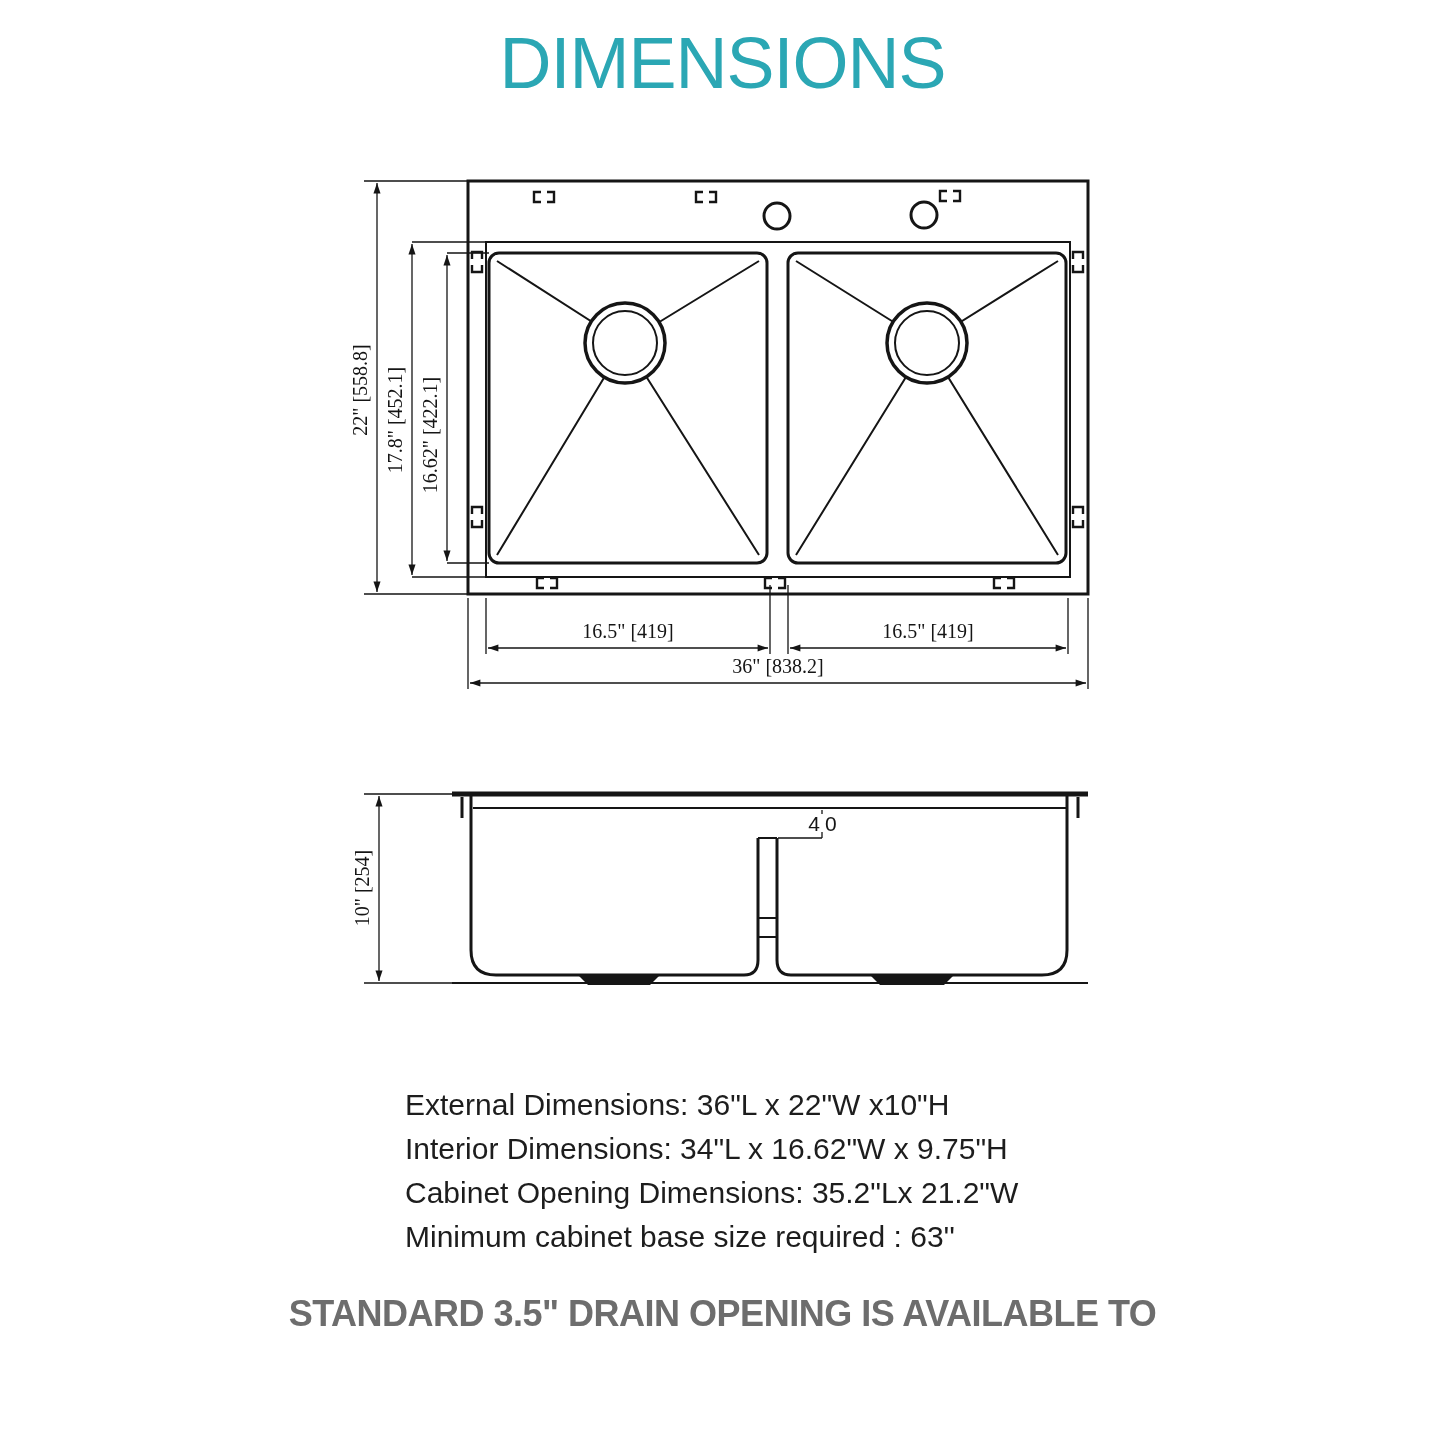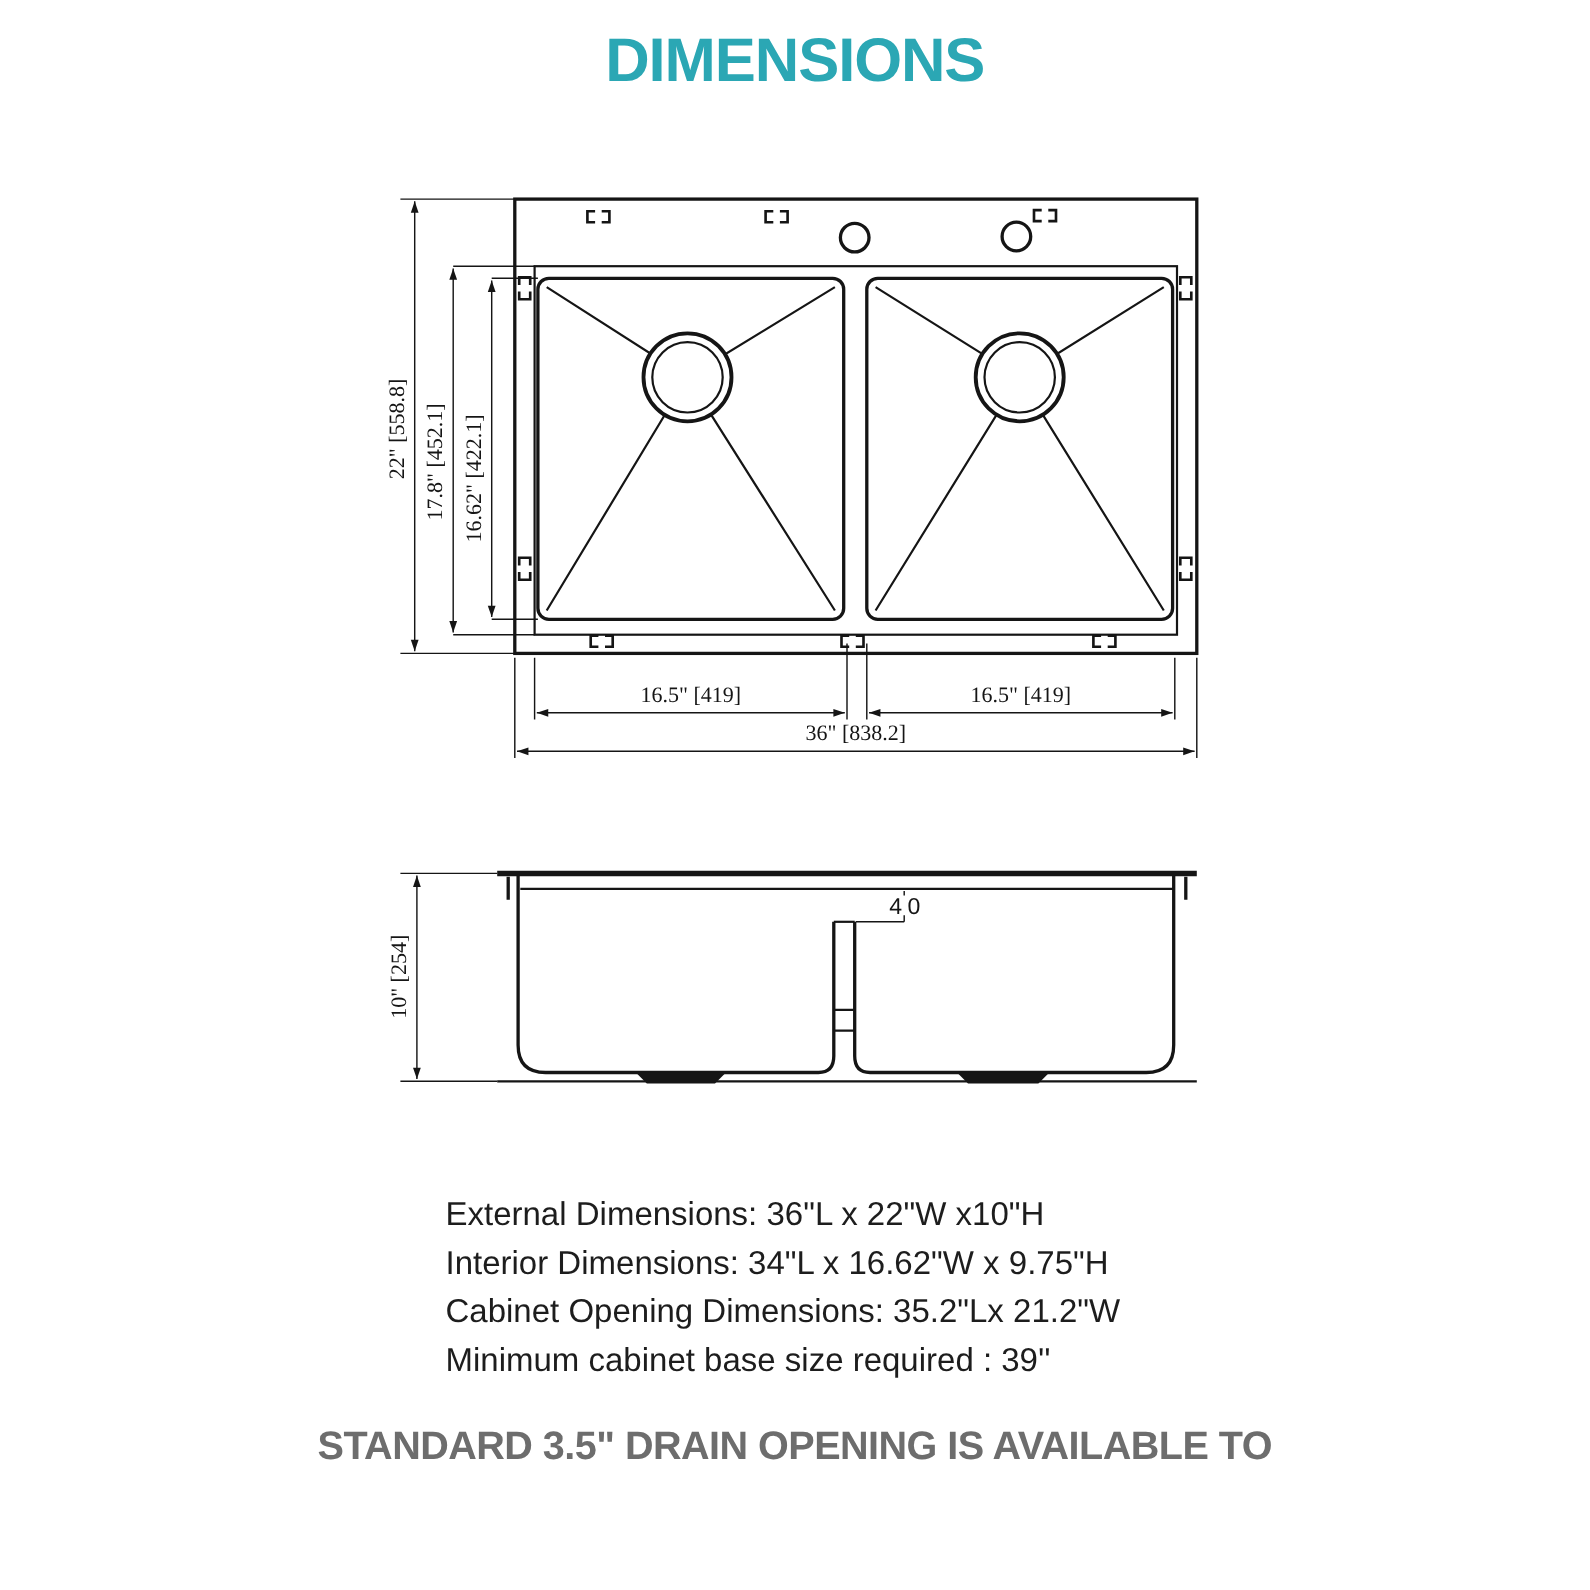--- a/index.html
+++ b/index.html
@@ -1,19 +1,19 @@
 <!DOCTYPE html>
 <html><head>
 <meta charset="utf-8">
 <style>
   html,body{margin:0;padding:0;background:#ffffff;}
   .page{position:relative;width:1445px;height:1445px;background:#fff;overflow:hidden;
         font-family:"Liberation Sans",sans-serif;}
   .title{position:absolute;top:22px;left:0;width:100%;margin:0;text-align:center;
-         font-size:56px;font-weight:700;letter-spacing:-1px;color:#2ba7b4;}
+         font-size:72px;font-weight:400;letter-spacing:-1px;color:#2ba7b4;}
   .drawing{position:absolute;left:0;top:0;width:1445px;height:1445px;}
   .specs{position:absolute;left:405px;top:1083px;color:#1d1d1d;font-size:30px;line-height:44px;}
   .specs p{margin:0;white-space:pre;}
   .footer{position:absolute;top:1284px;left:0;width:100%;text-align:center;color:#6d6d6d;
           font-size:36px;font-weight:bold;line-height:60px;letter-spacing:-0.5px;}
   .footer p{margin:0;}
   
   .s  {stroke:#151515;fill:none;}
   .w1 {stroke-width:1.3px;}
   .w2 {stroke-width:2px;}
@@ -128,20 +128,20 @@
         <line class="s w1" x1="379" y1="796" x2="379" y2="981" marker-start="url(#arr)" marker-end="url(#arr)"></line>
         <text class="dimtxt" text-anchor="middle" transform="translate(369 888) rotate(-90)">10" [254]</text>
       </g>
     </g>
   </svg>
 
   <div class="specs">
     <p>External Dimensions: 36"L x 22"W x10"H</p>
     <p>Interior Dimensions: 34"L x 16.62"W x 9.75"H</p>
     <p>Cabinet Opening Dimensions: 35.2"Lx 21.2"W</p>
-    <p>Minimum cabinet base size required : 39''</p>
+    <p>Minimum cabinet base size required : 63''</p>
   </div>
 
   <div class="footer">
     <p>STANDARD 3.5" DRAIN OPENING IS AVAILABLE TO</p>
   </div>
 
 </div>
 
 </body></html>

